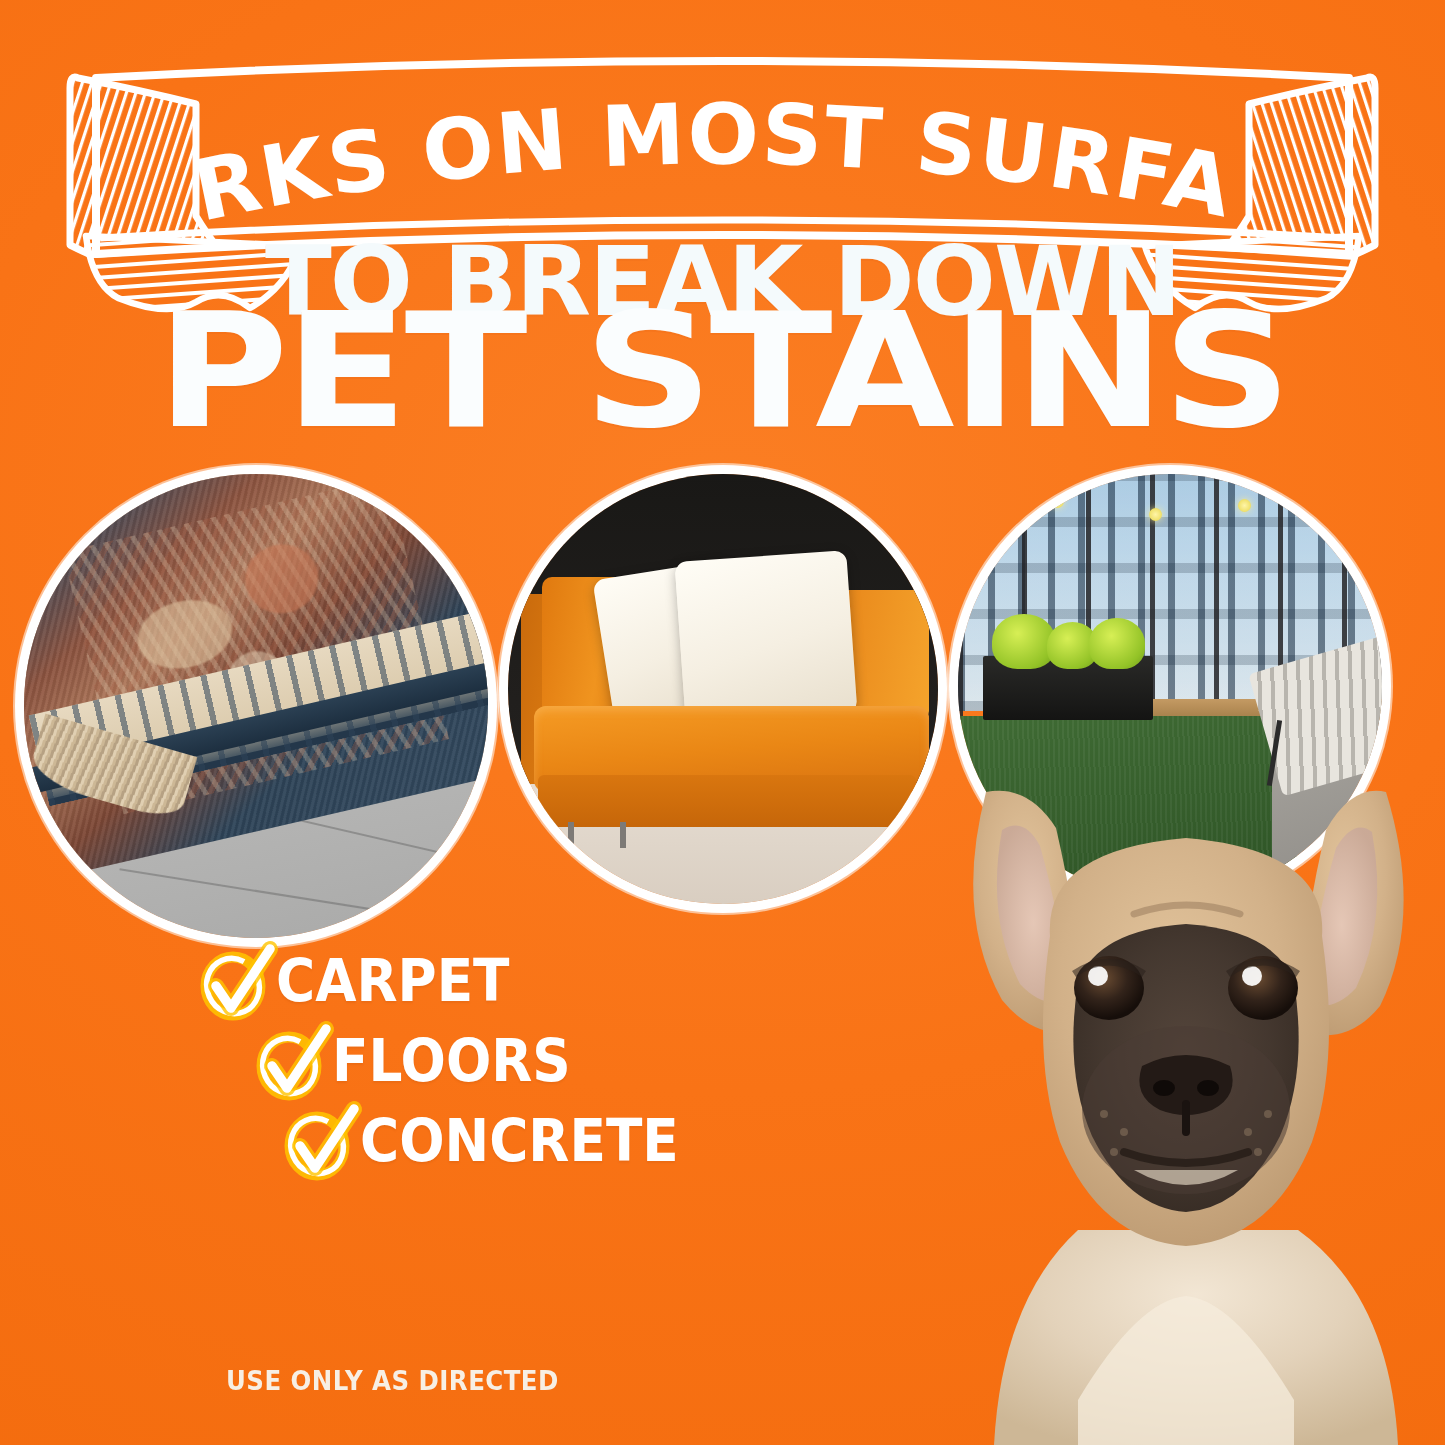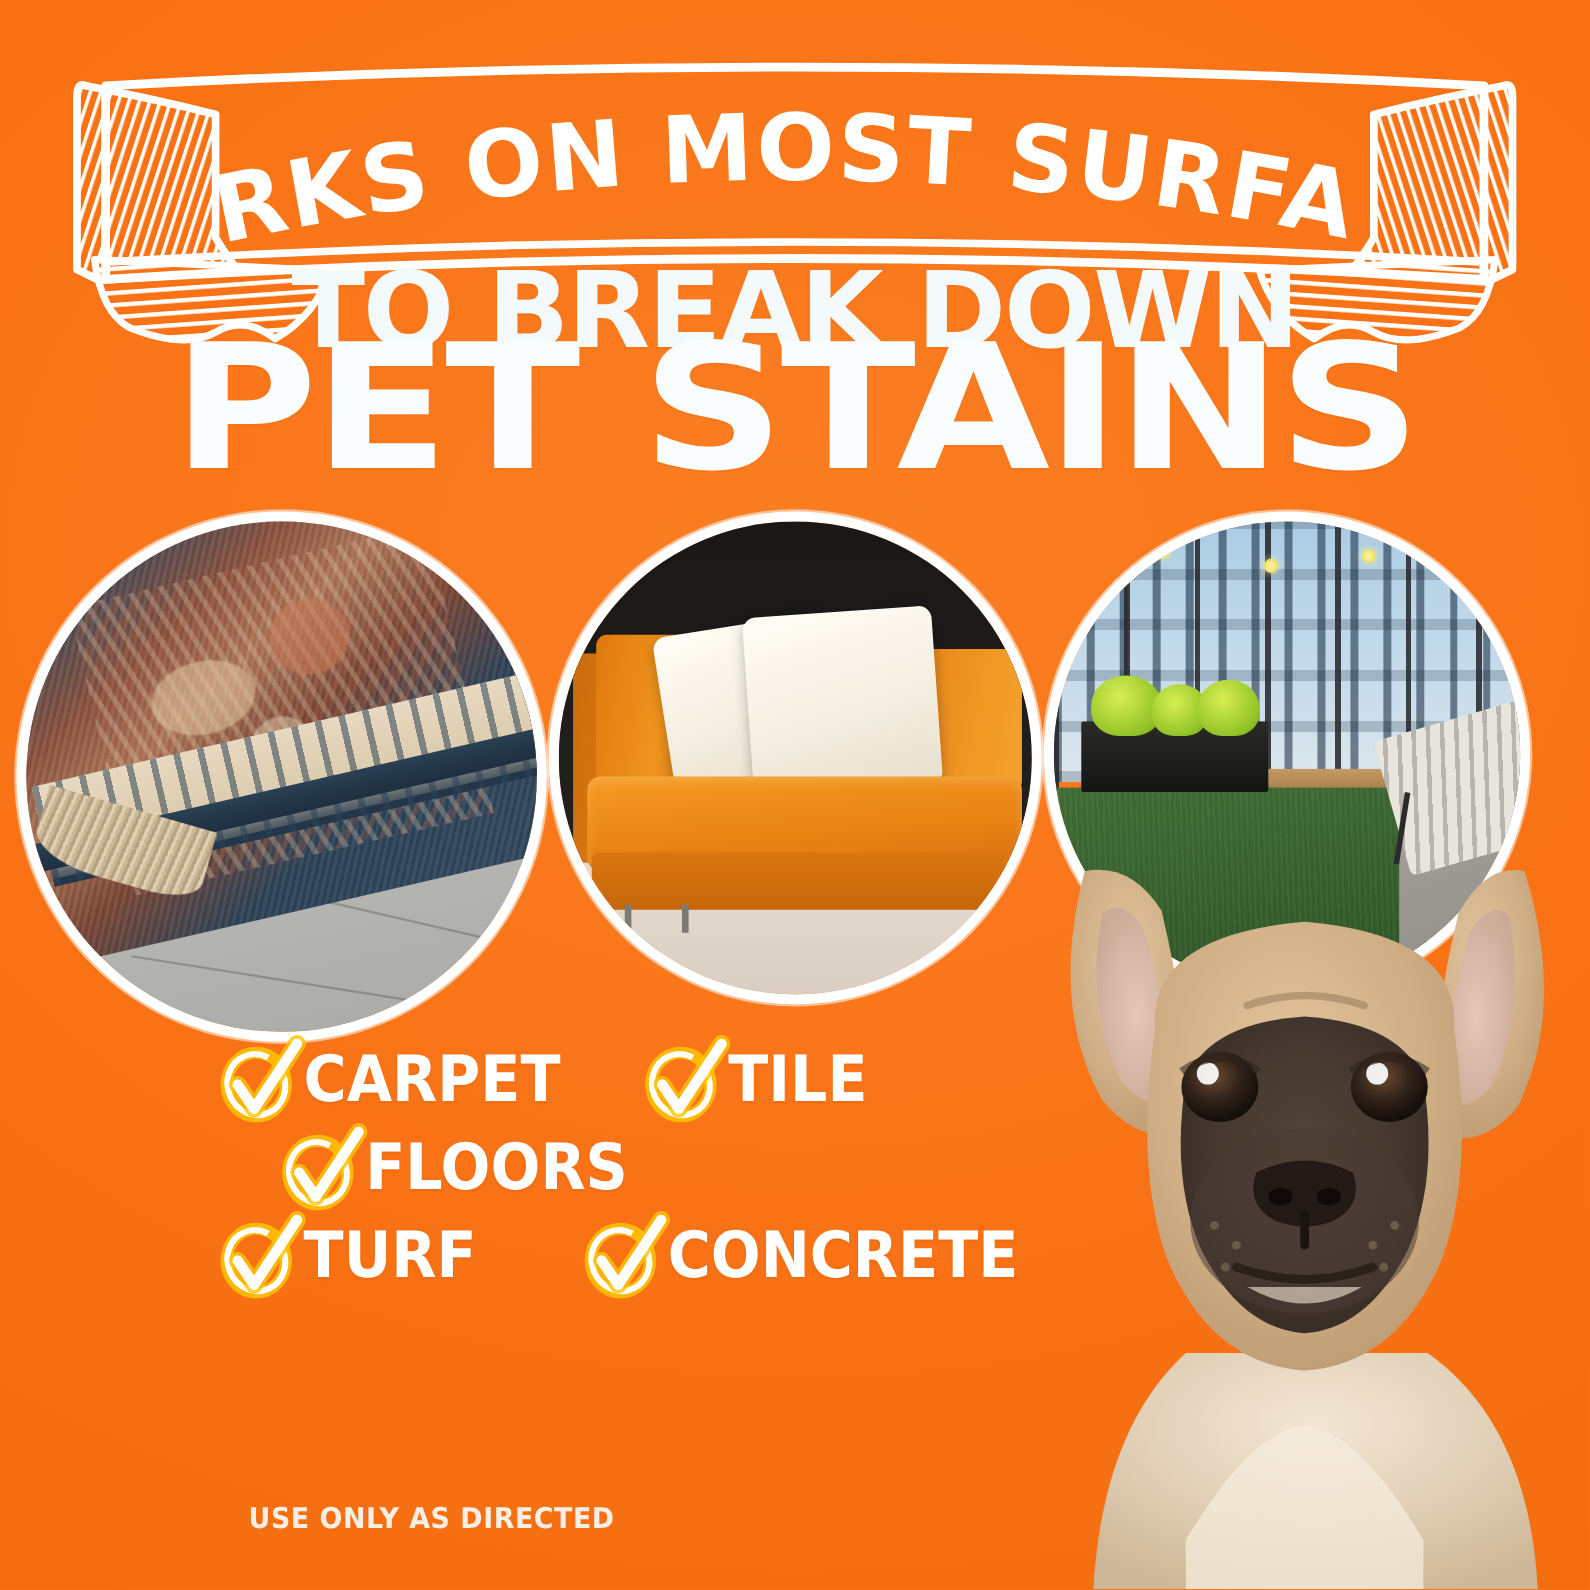--- a/index.html
+++ b/index.html
@@ -264,61 +264,39 @@
           <svg width="78" height="78" viewBox="0 0 78 78">
             <ellipse cx="33" cy="42" rx="27" ry="29" fill="none" stroke="#FFC400" stroke-width="11" opacity=".85"></ellipse>
             <ellipse cx="33" cy="42" rx="26" ry="28" fill="none" stroke="#FFFFFF" stroke-width="5.5" stroke-dasharray="150 22" transform="rotate(-24 33 42)"></ellipse>
             <path d="M16 42 L31 64 L70 5" fill="none" stroke="#FFC400" stroke-width="16" stroke-linecap="round" stroke-linejoin="round" opacity=".8"></path>
             <path d="M16 42 L31 64 L70 5" fill="none" stroke="#FFFFFF" stroke-width="9.5" stroke-linecap="round" stroke-linejoin="round"></path>
           </svg>
         </span>
         <span class="ck-label">CARPET</span>
       </div>
       <span class="gap"></span>
-      <div class="ck-item">
-        <span class="ck-mark">
-          <svg width="78" height="78" viewBox="0 0 78 78">
-            <ellipse cx="33" cy="42" rx="27" ry="29" fill="none" stroke="#FFC400" stroke-width="11" opacity=".85"></ellipse>
-            <ellipse cx="33" cy="42" rx="26" ry="28" fill="none" stroke="#FFFFFF" stroke-width="5.5" stroke-dasharray="150 22" transform="rotate(-24 33 42)"></ellipse>
-            <path d="M16 42 L31 64 L70 5" fill="none" stroke="#FFC400" stroke-width="16" stroke-linecap="round" stroke-linejoin="round" opacity=".8"></path>
-            <path d="M16 42 L31 64 L70 5" fill="none" stroke="#FFFFFF" stroke-width="9.5" stroke-linecap="round" stroke-linejoin="round"></path>
-          </svg>
-        </span>
-        <span class="ck-label">TILE</span>
-      </div>
     </div>
 
     <div class="ck-row">
       <span class="gap"></span>
       <div class="ck-item">
         <span class="ck-mark">
           <svg width="78" height="78" viewBox="0 0 78 78">
             <ellipse cx="33" cy="42" rx="27" ry="29" fill="none" stroke="#FFC400" stroke-width="11" opacity=".85"></ellipse>
             <ellipse cx="33" cy="42" rx="26" ry="28" fill="none" stroke="#FFFFFF" stroke-width="5.5" stroke-dasharray="150 22" transform="rotate(-24 33 42)"></ellipse>
             <path d="M16 42 L31 64 L70 5" fill="none" stroke="#FFC400" stroke-width="16" stroke-linecap="round" stroke-linejoin="round" opacity=".8"></path>
             <path d="M16 42 L31 64 L70 5" fill="none" stroke="#FFFFFF" stroke-width="9.5" stroke-linecap="round" stroke-linejoin="round"></path>
           </svg>
         </span>
         <span class="ck-label">FLOORS</span>
       </div>
     </div>
 
 
     <div class="ck-row">
-      <div class="ck-item">
-        <span class="ck-mark">
-          <svg width="78" height="78" viewBox="0 0 78 78">
-            <ellipse cx="33" cy="42" rx="27" ry="29" fill="none" stroke="#FFC400" stroke-width="11" opacity=".85"></ellipse>
-            <ellipse cx="33" cy="42" rx="26" ry="28" fill="none" stroke="#FFFFFF" stroke-width="5.5" stroke-dasharray="150 22" transform="rotate(-24 33 42)"></ellipse>
-            <path d="M16 42 L31 64 L70 5" fill="none" stroke="#FFC400" stroke-width="16" stroke-linecap="round" stroke-linejoin="round" opacity=".8"></path>
-            <path d="M16 42 L31 64 L70 5" fill="none" stroke="#FFFFFF" stroke-width="9.5" stroke-linecap="round" stroke-linejoin="round"></path>
-          </svg>
-        </span>
-        <span class="ck-label">TURF</span>
-      </div>
       <span class="gap" style="width:84px;flex:0 0 84px;"></span>
       <div class="ck-item">
         <span class="ck-mark">
           <svg width="78" height="78" viewBox="0 0 78 78">
             <ellipse cx="33" cy="42" rx="27" ry="29" fill="none" stroke="#FFC400" stroke-width="11" opacity=".85"></ellipse>
             <ellipse cx="33" cy="42" rx="26" ry="28" fill="none" stroke="#FFFFFF" stroke-width="5.5" stroke-dasharray="150 22" transform="rotate(-24 33 42)"></ellipse>
             <path d="M16 42 L31 64 L70 5" fill="none" stroke="#FFC400" stroke-width="16" stroke-linecap="round" stroke-linejoin="round" opacity=".8"></path>
             <path d="M16 42 L31 64 L70 5" fill="none" stroke="#FFFFFF" stroke-width="9.5" stroke-linecap="round" stroke-linejoin="round"></path>
           </svg>
         </span>

